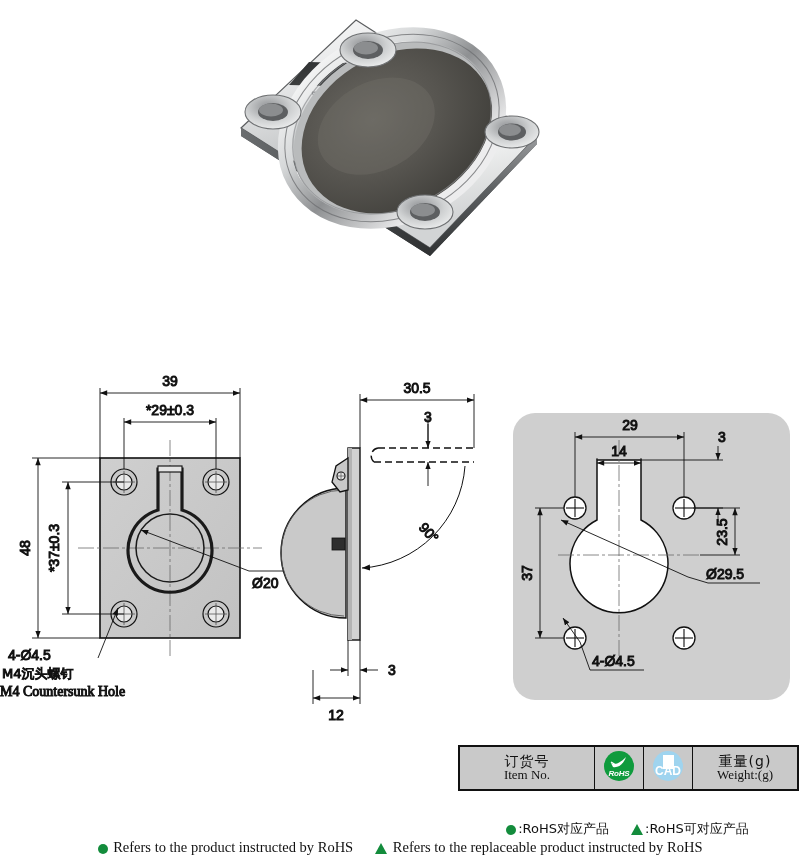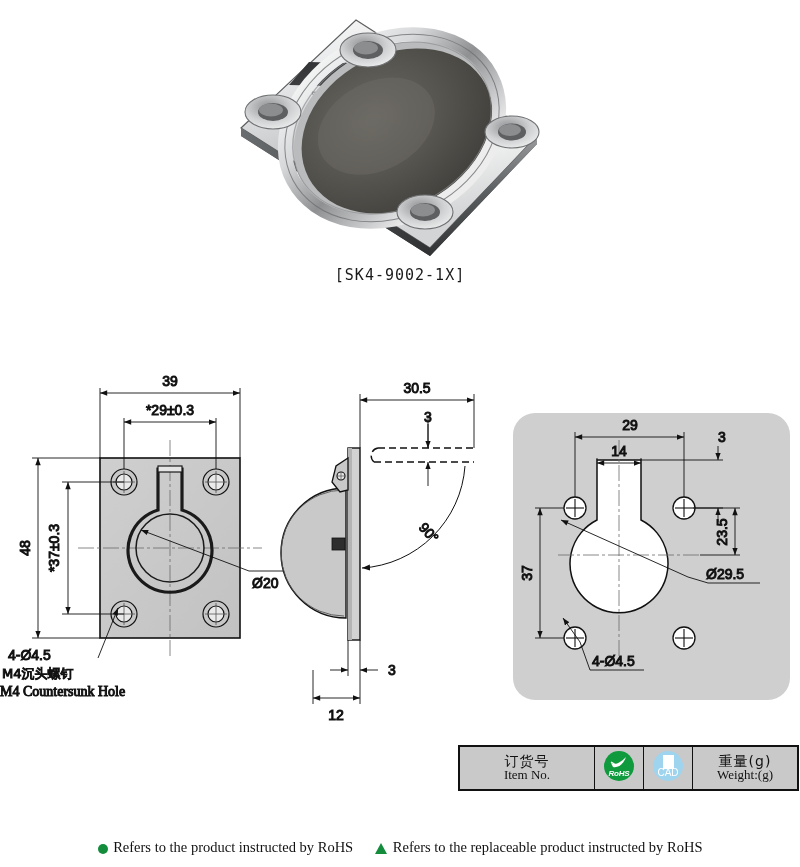--- a/index.html
+++ b/index.html
@@ -144,22 +144,22 @@
     display: inline-block;
     width: 30px; height: 30px;
     border-radius: 50%;
     background: #9fd4ef;
     position: relative;
   }
   .cad-badge .cad-txt {
     position: absolute;
     left: 0; right: 0; bottom: 3px;
     font-family: "Liberation Sans", sans-serif;
-    font-size: 10px;
-    font-weight: normal;
+    font-size: 12px;
+    font-weight: bold;
     color: #ffffff;
     letter-spacing: 0px;
   }
   .cad-badge .page {
     position: absolute;
     left: 10px; top: 4px;
     width: 11px; height: 14px;
     background: #ffffff;
   }
 
@@ -295,21 +295,20 @@
         </g>
         <g>
           <ellipse cx="425" cy="212" rx="28" ry="17" fill="url(#gScrewHole)" stroke="#6f7173" stroke-width="1.1"></ellipse>
           <ellipse cx="425" cy="212" rx="15" ry="9" fill="#5d5f61"></ellipse>
           <ellipse cx="423" cy="210" rx="12" ry="6.5" fill="#8b8d8f"></ellipse>
         </g>
       </g>
     </svg>
   </div>
 
-  <div class="abs" id="photo-caption">[SK4-9002-1X]</div>
 
   <div class="abs" id="drawings">
     <svg width="800" height="360" viewBox="0 0 800 360">
       <defs>
         <marker id="ar" markerWidth="9" markerHeight="9" refX="8" refY="3" orient="auto" markerUnits="strokeWidth">
           <path d="M0,0 L8,3 L0,6 z" fill="#111"></path>
         </marker>
         <marker id="arS" markerWidth="9" markerHeight="9" refX="0" refY="3" orient="auto" markerUnits="strokeWidth">
           <path d="M8,0 L0,3 L8,6 z" fill="#111"></path>
         </marker>
@@ -577,18 +576,21 @@
           </span>
         </td>
         <td class="th-cell col-weight">
           <span class="cn">重量(g)</span>
           <span class="en">Weight:(g)</span>
         </td>
       </tr>
     </tbody>
   </table>
 
+  <div class="abs" id="legend-cn">
+    <span class="seg"><span class="mk-dot"></span><span>:RoHS对应产品</span></span><span class="gap"></span><span class="seg"><span class="mk-tri"></span><span>:RoHS可对应产品</span></span>
+  </div>
 
   <div class="abs" id="legend-en">
     <span class="seg"><span class="mk-dot"></span>&nbsp;<span>Refers to the product instructed by RoHS</span></span><span class="gap"></span><span class="seg"><span class="mk-tri"></span>&nbsp;<span>Refers to the replaceable product instructed by RoHS</span></span>
   </div>
 
 </div>
 
 </body></html>

